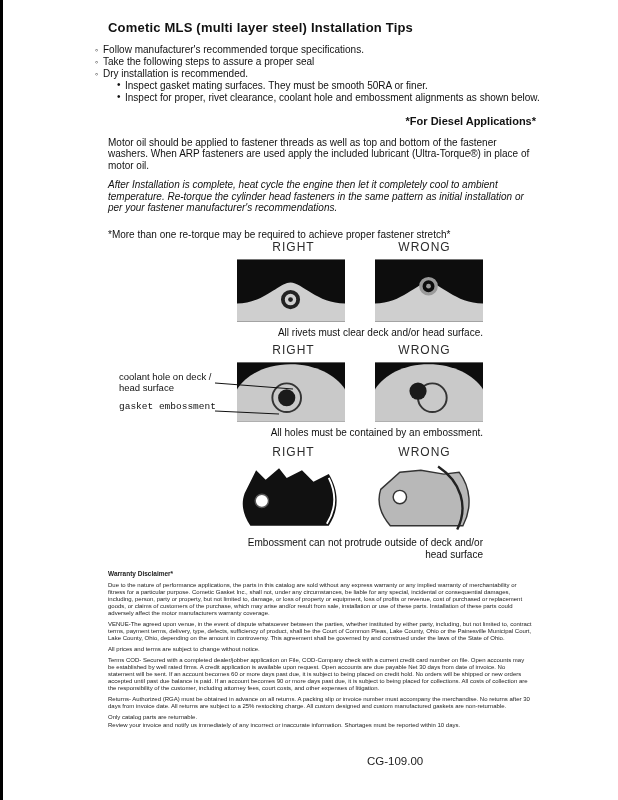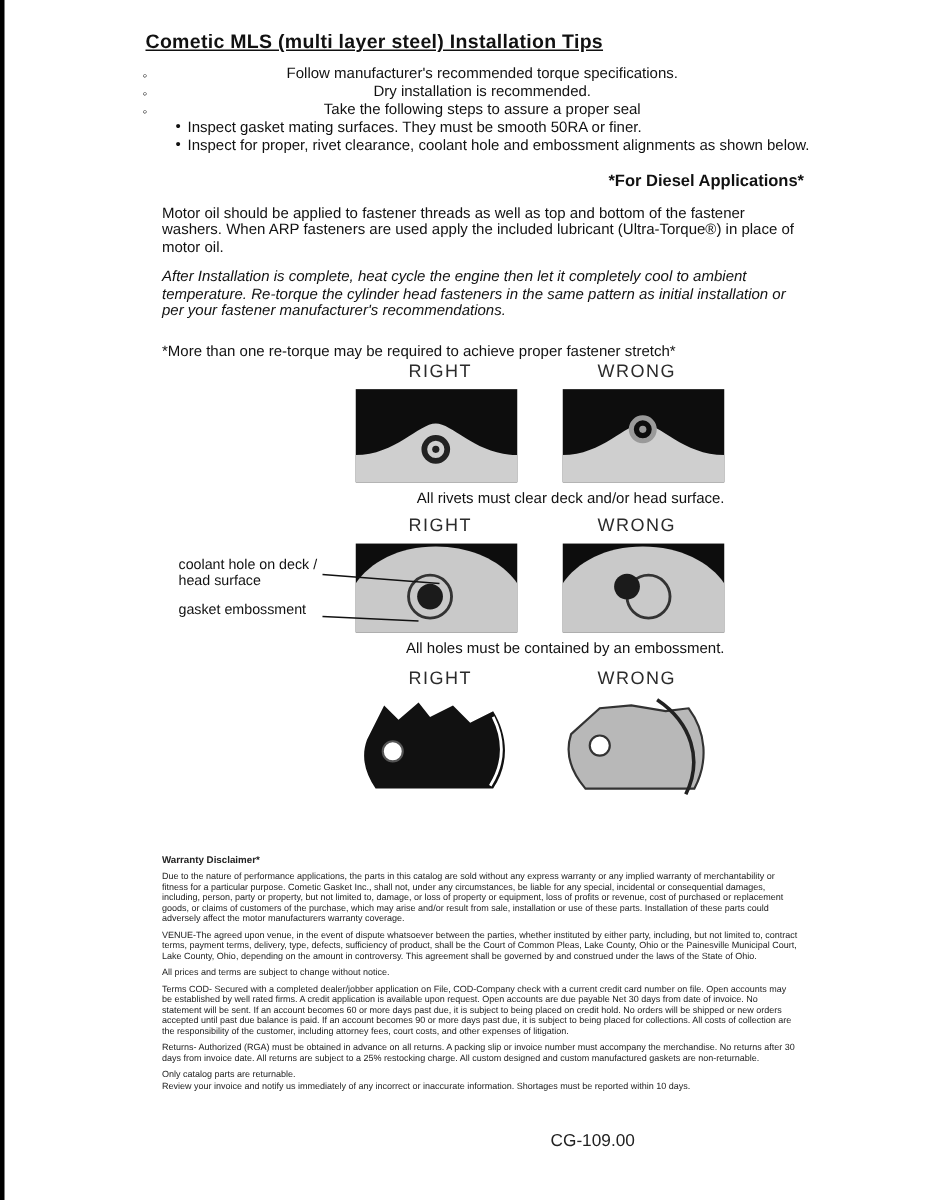--- a/index.html
+++ b/index.html
@@ -12,27 +12,26 @@
     overflow: hidden;
   }
   .scan-edge {
     position: absolute; left: 0; top: 0; width: 3px; height: 800px;
     background: #000;
   }
 
   
   .top-block { position: absolute; left: 95px; top: 20px; width: 445px; }
   .doc-title {
-    margin-left: 2px;
+    margin-left: 13px;
     font-size: 13px; font-weight: bold;
-    text-decoration: underline;
     letter-spacing: 0.2px;
   }
   .bullets { margin-top: 9px; font-size: 10px; line-height: 12px; }
-  .bullet { padding-left: 8px; position: relative; text-align: center; }
+  .bullet { padding-left: 8px; position: relative; }
   .bullet::before { content: "\25E6";  position: absolute; left: 0; top: 0; font-size: 9px; }
   .sub-bullet { padding-left: 30px; position: relative; }
   .sub-bullet::before { content: "\2022";  position: absolute; left: 22px; top: -1px; }
 
   
   .diesel-block { position: absolute; left: 108px; top: 116px; width: 428px; font-size: 10px; line-height: 11.5px; }
   .diesel-heading { font-size: 11px; font-weight: bold; text-align: right; }
   .diesel-para-1 { margin-top: 9px; }
   .diesel-para-2 { margin-top: 8px; font-style: italic; }
   .diesel-para-3 { margin-top: 15px; }
@@ -47,43 +46,43 @@
   }
   .images { display: flex; gap: 30px; margin-top: 4px; }
   .images svg { display: block; }
   .caption { margin-top: 4px; font-size: 10px; line-height: 12px; text-align: right; }
   .row-2 { margin-top: 4px; }
   .row-3 { margin-top: 6px; }
   .pointer-labels {
     position: absolute; left: -118px; top: 10px; width: 100px;
     font-size: 9.5px; line-height: 11px; color: #111;
   }
-  .pointer-label-2 { margin-top: 8px; }
+  .pointer-label-2 { margin-top: 8px; font-family: Liberation Mono, monospace; }
   .leader-lines { position: absolute; left: -24px; top: 6px; pointer-events: none; }
 
   
   .legal { position: absolute; left: 108px; top: 570px; width: 424px; font-size: 6px; line-height: 7px; color: #222; }
   .legal-heading { font-weight: bold; font-size: 6.5px; margin-bottom: 5px; }
   .legal p { margin-bottom: 4px; }
   .legal p.tight { margin-bottom: 1px; }
 
   
   .doc-code { position: absolute; left: 367px; top: 755px; font-size: 11.5px; color: #222; }
 </style>
 </head>
 <body>
 
 <div class="scan-edge"></div>
 
 <div class="top-block">
   <div class="doc-title">Cometic MLS (multi layer steel) Installation Tips</div>
   <div class="bullets">
     <div class="bullet">Follow manufacturer's recommended torque specifications.</div>
+    <div class="bullet">Take the following steps to assure a proper seal</div>
     <div class="bullet">Dry installation is recommended.</div>
-    <div class="bullet">Take the following steps to assure a proper seal</div>
     <div class="sub-bullet">Inspect gasket mating surfaces.  They must be smooth 50RA or finer.</div>
     <div class="sub-bullet">Inspect for proper, rivet clearance, coolant hole and embossment alignments as shown below.</div>
   </div>
 </div>
 
 <div class="diesel-block">
   <div class="diesel-heading">*For Diesel Applications*</div>
   <div class="diesel-para-1">Motor oil should be applied to fastener threads as well as top and bottom of the fastener washers. When ARP fasteners are used apply the included lubricant (Ultra-Torque®) in place of motor oil.</div>
   <div class="diesel-para-2">After Installation is complete, heat cycle the engine then let it completely cool to ambient temperature. Re-torque the cylinder head fasteners in the same pattern as initial installation or per your fastener manufacturer's recommendations.</div>
   <div class="diesel-para-3">*More than one re-torque may be required to achieve proper fastener stretch*</div>
@@ -155,20 +154,21 @@
         <path d="M96,14 C104,30 104,46 94,62" stroke="#fff" stroke-width="2" fill="none"></path>
         <circle cx="26" cy="38" r="7" fill="#fff" stroke="#555" stroke-width="1.5"></circle>
       </svg>
       <svg width="113" height="70" viewBox="0 0 113 70">
         <rect width="113" height="70" fill="#ffffff"></rect>
         <path d="M6,26 L26,8 L48,6 L72,10 L88,8 C100,24 102,45 92,64 L16,64 C4,50 2,38 6,26 Z" fill="#b8b8b8" stroke="#333" stroke-width="1.5"></path>
         <path d="M66,2 C90,18 98,44 86,68" stroke="#222" stroke-width="2.5" fill="none"></path>
         <circle cx="26" cy="34" r="7" fill="#fff" stroke="#333" stroke-width="1.5"></circle>
       </svg>
     </div>
+    <div class="caption">Embossment can not protrude outside of deck and/or head surface</div>
   </div>
 
 </div>
 
 <div class="legal">
   <div class="legal-heading">Warranty Disclaimer*</div>
   <p>Due to the nature of performance applications, the parts in this catalog are sold without any express warranty or any implied warranty of merchantability or fitness for a particular purpose.  Cometic Gasket Inc., shall not, under any circumstances, be liable for any special, incidental or consequential damages, including, person, party or property, but not limited to, damage, or loss of property or equipment, loss of profits or revenue, cost of purchased or replacement goods, or claims of customers of the purchase, which may arise and/or result from sale, installation or use of these parts.  Installation of these parts could adversely affect the motor manufacturers warranty coverage.</p>
   <p>VENUE-The agreed upon venue, in the event of dispute whatsoever between the parties, whether instituted by either party, including, but not limited to, contract terms, payment terms, delivery, type, defects, sufficiency of product, shall be the Court of Common Pleas, Lake County, Ohio or the Painesville Municipal Court, Lake County, Ohio, depending on the amount in controversy. This agreement shall be governed by and construed under the laws of the State of Ohio.</p>
   <p>All prices and terms are subject to change without notice.</p>
   <p>Terms COD- Secured with a completed dealer/jobber application on File, COD-Company check with a current credit card number on file.  Open accounts may be established by well rated firms.  A credit application is available upon request.  Open accounts are due payable Net 30 days from date of invoice.  No statement will be sent.  If an account becomes 60 or more days past due, it is subject to being placed on credit hold.  No orders will be shipped or new orders accepted until past due balance is paid.  If an account becomes 90 or more days past due, it is subject to being placed for collections.  All costs of collection are the responsibility of the customer, including attorney fees, court costs, and other expenses of litigation.</p>

